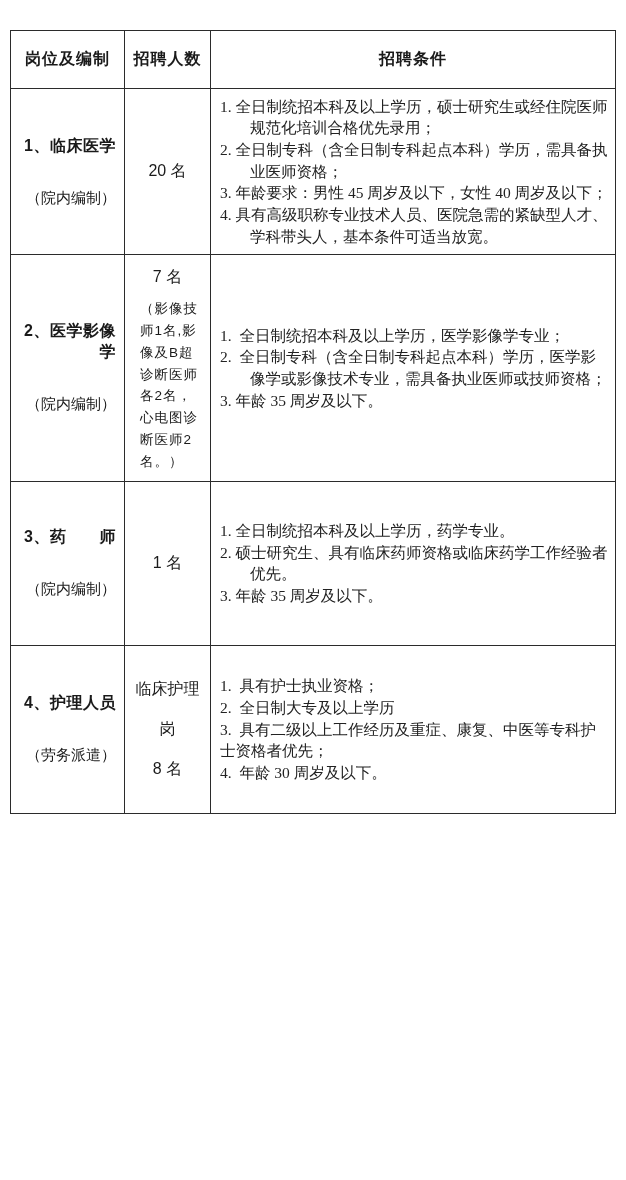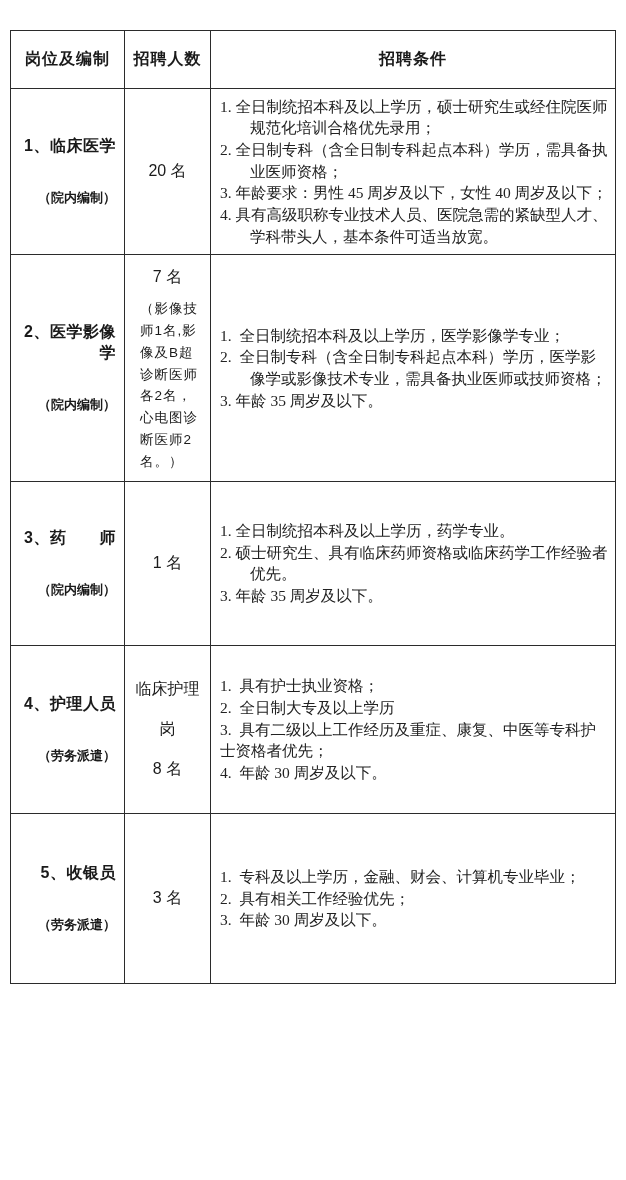--- a/index.html
+++ b/index.html
@@ -25,21 +25,21 @@
   tr.rh2 { height:168px; }
   tr.rh3 { height:164px; }
   tr.rh4 { height:168px; }
   tr.rh5 { height:170px; }
   tr.rh6 { height:157px; }
 
   th.hdr { font-size:16px; font-weight:bold; text-align:center; letter-spacing:1px; }
 
   td.cell-pos { text-align:right; font-size:16px; }
   .pos-name { font-weight:bold; letter-spacing:0.5px; margin-bottom:32px; }
-  .pos-est  { font-weight:bold; font-size:13px; }
+  .pos-est  { font-weight:normal; font-size:15px; }
 
   td.cell-count { text-align:center; font-size:16px; }
   td.cell-count.top-align { vertical-align:top; padding-top:12px; }
   .count-note {
     font-size:13.5px; text-align:left; line-height:1.62;
     padding:10px 4px 0 7px; letter-spacing:1px;
   }
   .count-stack { line-height:2.5; }
 
   td.cell-cond {
@@ -130,32 +130,18 @@
           </div>
         </td>
         <td class="cell-cond flush">
           <div class="cond-item">1.  具有护士执业资格；</div>
           <div class="cond-item">2.  全日制大专及以上学历</div>
           <div class="cond-item">3.  具有二级以上工作经历及重症、康复、中医等专科护士资格者优先；</div>
           <div class="cond-item">4.  年龄 30 周岁及以下。</div>
         </td>
       </tr>
 
-      <tr class="rh5">
-        <td class="cell-pos">
-          <div class="pos-name">5、收银员</div>
-          <div class="pos-est">（劳务派遣）</div>
-        </td>
-        <td class="cell-count">
-          <div>3 名</div>
-        </td>
-        <td class="cell-cond">
-          <div class="cond-item">1.  专科及以上学历，金融、财会、计算机专业毕业；</div>
-          <div class="cond-item">2.  具有相关工作经验优先；</div>
-          <div class="cond-item">3.  年龄 30 周岁及以下。</div>
-        </td>
-      </tr>
 
 
     </tbody>
   </table>
 
 </div>
 
 </body></html>

